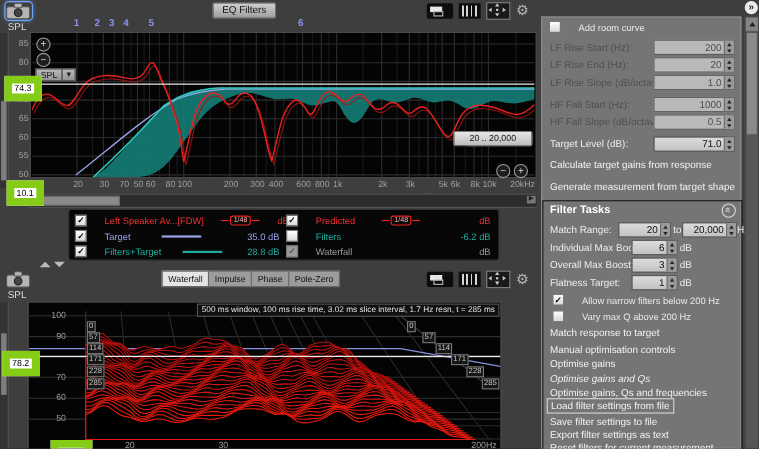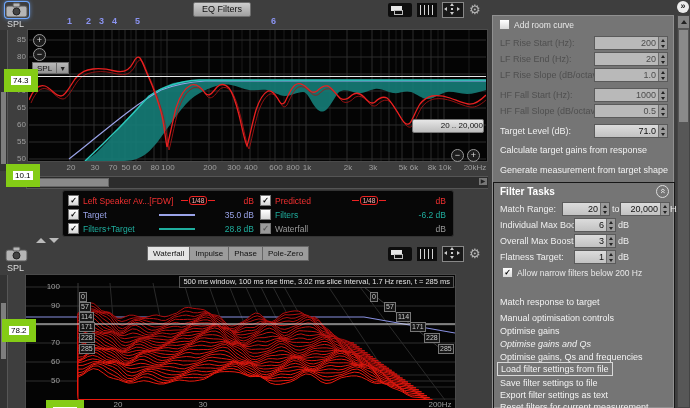--- a/index.html
+++ b/index.html
@@ -39,21 +39,21 @@
   
   .hscroll{position:absolute;background:#2c2c2c;border:1px solid #555;}
   .hthumb{position:absolute;top:1px;height:7px;background:#8a8a8a;border:1px solid #666;}
   .harr{position:absolute;top:1px;width:8px;height:7px;background:#777;color:#222;font-size:6px;
         line-height:7px;text-align:center;}
   .lstrip{position:absolute;left:0;width:7px;background:#333;border-right:1px solid #565656;}
   .lthumb{position:absolute;left:1px;width:5px;background:#7e7e7e;}
   
   .legend{position:absolute;left:62px;top:190px;width:390px;height:45px;background:#070707;
           border:1px solid #333;border-radius:3px;z-index:5;}
-  .lrow{position:absolute;height:13px;display:flex;align-items:center;gap:4px;}
+  .lrow{position:absolute;height:13px;display:flex;align-items:center;gap:16px;}
   .cb{flex:0 0 auto;width:9px;height:9px;background:linear-gradient(#ffffff,#d8d8d8);
       border:1px solid #777;color:#000;font-size:8px;line-height:9px;text-align:center;font-weight:bold;}
   .cb.dis{background:#9a9a9a;color:#555;}
   .ll{white-space:nowrap;font-size:8.5px;}
   .mid{margin-left:auto;width:58px;display:flex;justify-content:center;align-items:center;gap:1px;}
   .lv{width:44px;text-align:right;font-size:8.5px;}
   .sw{height:2px;width:36px;}
   .bl{display:block;width:7px;height:0;border-top:1px solid #e22;}
   .bx{border:1px solid #e22;border-radius:3px;color:#ffb0b0;font-size:6.5px;line-height:7px;padding:0 2px;}
   .c-red{color:#f23030;} .c-blue{color:#9aa3e8;} .c-teal{color:#1fae9e;} .c-gray{color:#9a9a9a;}
@@ -204,21 +204,21 @@
       <path fill="none" stroke="#e82020" stroke-width="1.3" d="M0,70 C5,58 10,54 16,56 C22,58 26,66 32,66 C36,66 40,58 46,49 C52,41 58,40 64,39 C72,38 78,39 86,41 C94,43 100,41 104,33 C107,27 109,26 111,28 C114,32 116,40 120,48 C124,57 128,68 132,82 C135,93 136,106 138,117 C140,110 143,94 147,78 C151,65 156,58 162,55 C168,53 172,57 176,63 C180,68 184,62 188,57 C192,53 196,54 200,58 C204,63 207,73 210,85 C213,97 215,109 218,116 C220,110 223,94 227,80 C231,68 235,63 239,61 C243,60 246,64 249,69 C251,73 253,76 256,72 C259,66 262,58 266,55 C270,52 274,54 278,58 C281,61 284,64 288,61 C292,57 295,55 299,56 C303,58 307,64 311,68 C315,71 319,69 323,65 C327,62 331,63 335,67 C339,71 342,75 346,72 C350,68 354,66 358,68 C362,71 365,77 369,83 C373,90 377,97 381,93 C384,89 387,80 391,74 C395,69 399,67 403,66 C409,65 415,66 421,68 C427,70 433,73 439,74 C445,75 451,71 457,65"></path>
       <path fill="none" stroke="#e8e8e8" stroke-width="1" d="M0,46.5 L457,46.5"></path>
     </svg>
     <div class="zc" style="left:5px;top:4px;">+</div>
     <div class="zc" style="left:5px;top:18px;">−</div>
     <div class="dropdown" style="left:4px;top:32px;">
       <span class="dlab">SPL</span>
         <span class="darr">▼</span>
     </div>
     <div class="rangebtn" style="left:396px;top:89px;width:58px;">10 .. 200</div>
-    <div class="rangebtn" style="left:384px;top:89px;width:70px;text-align:right;">20 .. 20,000</div>
+    <div class="rangebtn" style="left:384px;top:89px;width:70px;">20 .. 20,000</div>
     <div class="zc" style="left:423px;top:119px;">−</div>
     <div class="zc" style="left:439px;top:119px;">+</div>
   </div>
 
   <div id="eq-yticks">
       <span class="ytick" style="left: 6px; top: 35px;">85</span>
       <span class="ytick" style="left: 6px; top: 52px;">80</span>
       <span class="ytick" style="left: 6px; top: 86px;">70</span>
       <span class="ytick" style="left: 6px; top: 103px;">65</span>
       <span class="ytick" style="left: 6px; top: 120px;">60</span>
@@ -552,20 +552,24 @@
           <i class="u"></i>
           <i class="d"></i>
         </span>
       </div>
     <span class="plabel" style="left:130px;top:252px;">dB</span>
 
     <div class="lrow" style="left:14px;top:266px;width:170px;">
       <span class="cb">✓</span>
       <span class="ll" style="color:#e8e8e8;">Allow narrow filters below 200 Hz</span>
     </div>
+    <div class="lrow" style="left:14px;top:281px;width:170px;">
+      <span class="cb"></span>
+      <span class="ll" style="color:#e8e8e8;">Vary max Q above 200 Hz</span>
+    </div>
 
     <span class="flatbtn" style="top:297px;">Match response to target</span>
     <span class="flatbtn" style="top:313px;">Manual optimisation controls</span>
     <span class="flatbtn" style="top:326px;">Optimise gains</span>
     <span class="flatbtn" style="top:339px;font-style:italic;">Optimise gains and Qs</span>
     <span class="flatbtn" style="top:352px;">Optimise gains, Qs and frequencies</span>
     <span class="flatbtn focused" style="top:362px;">Load filter settings from file</span>
     <span class="flatbtn" style="top:378px;">Save filter settings to file</span>
     <span class="flatbtn" style="top:390px;">Export filter settings as text</span>
     <span class="flatbtn" style="top:402px;">Reset filters for current measurement</span>

